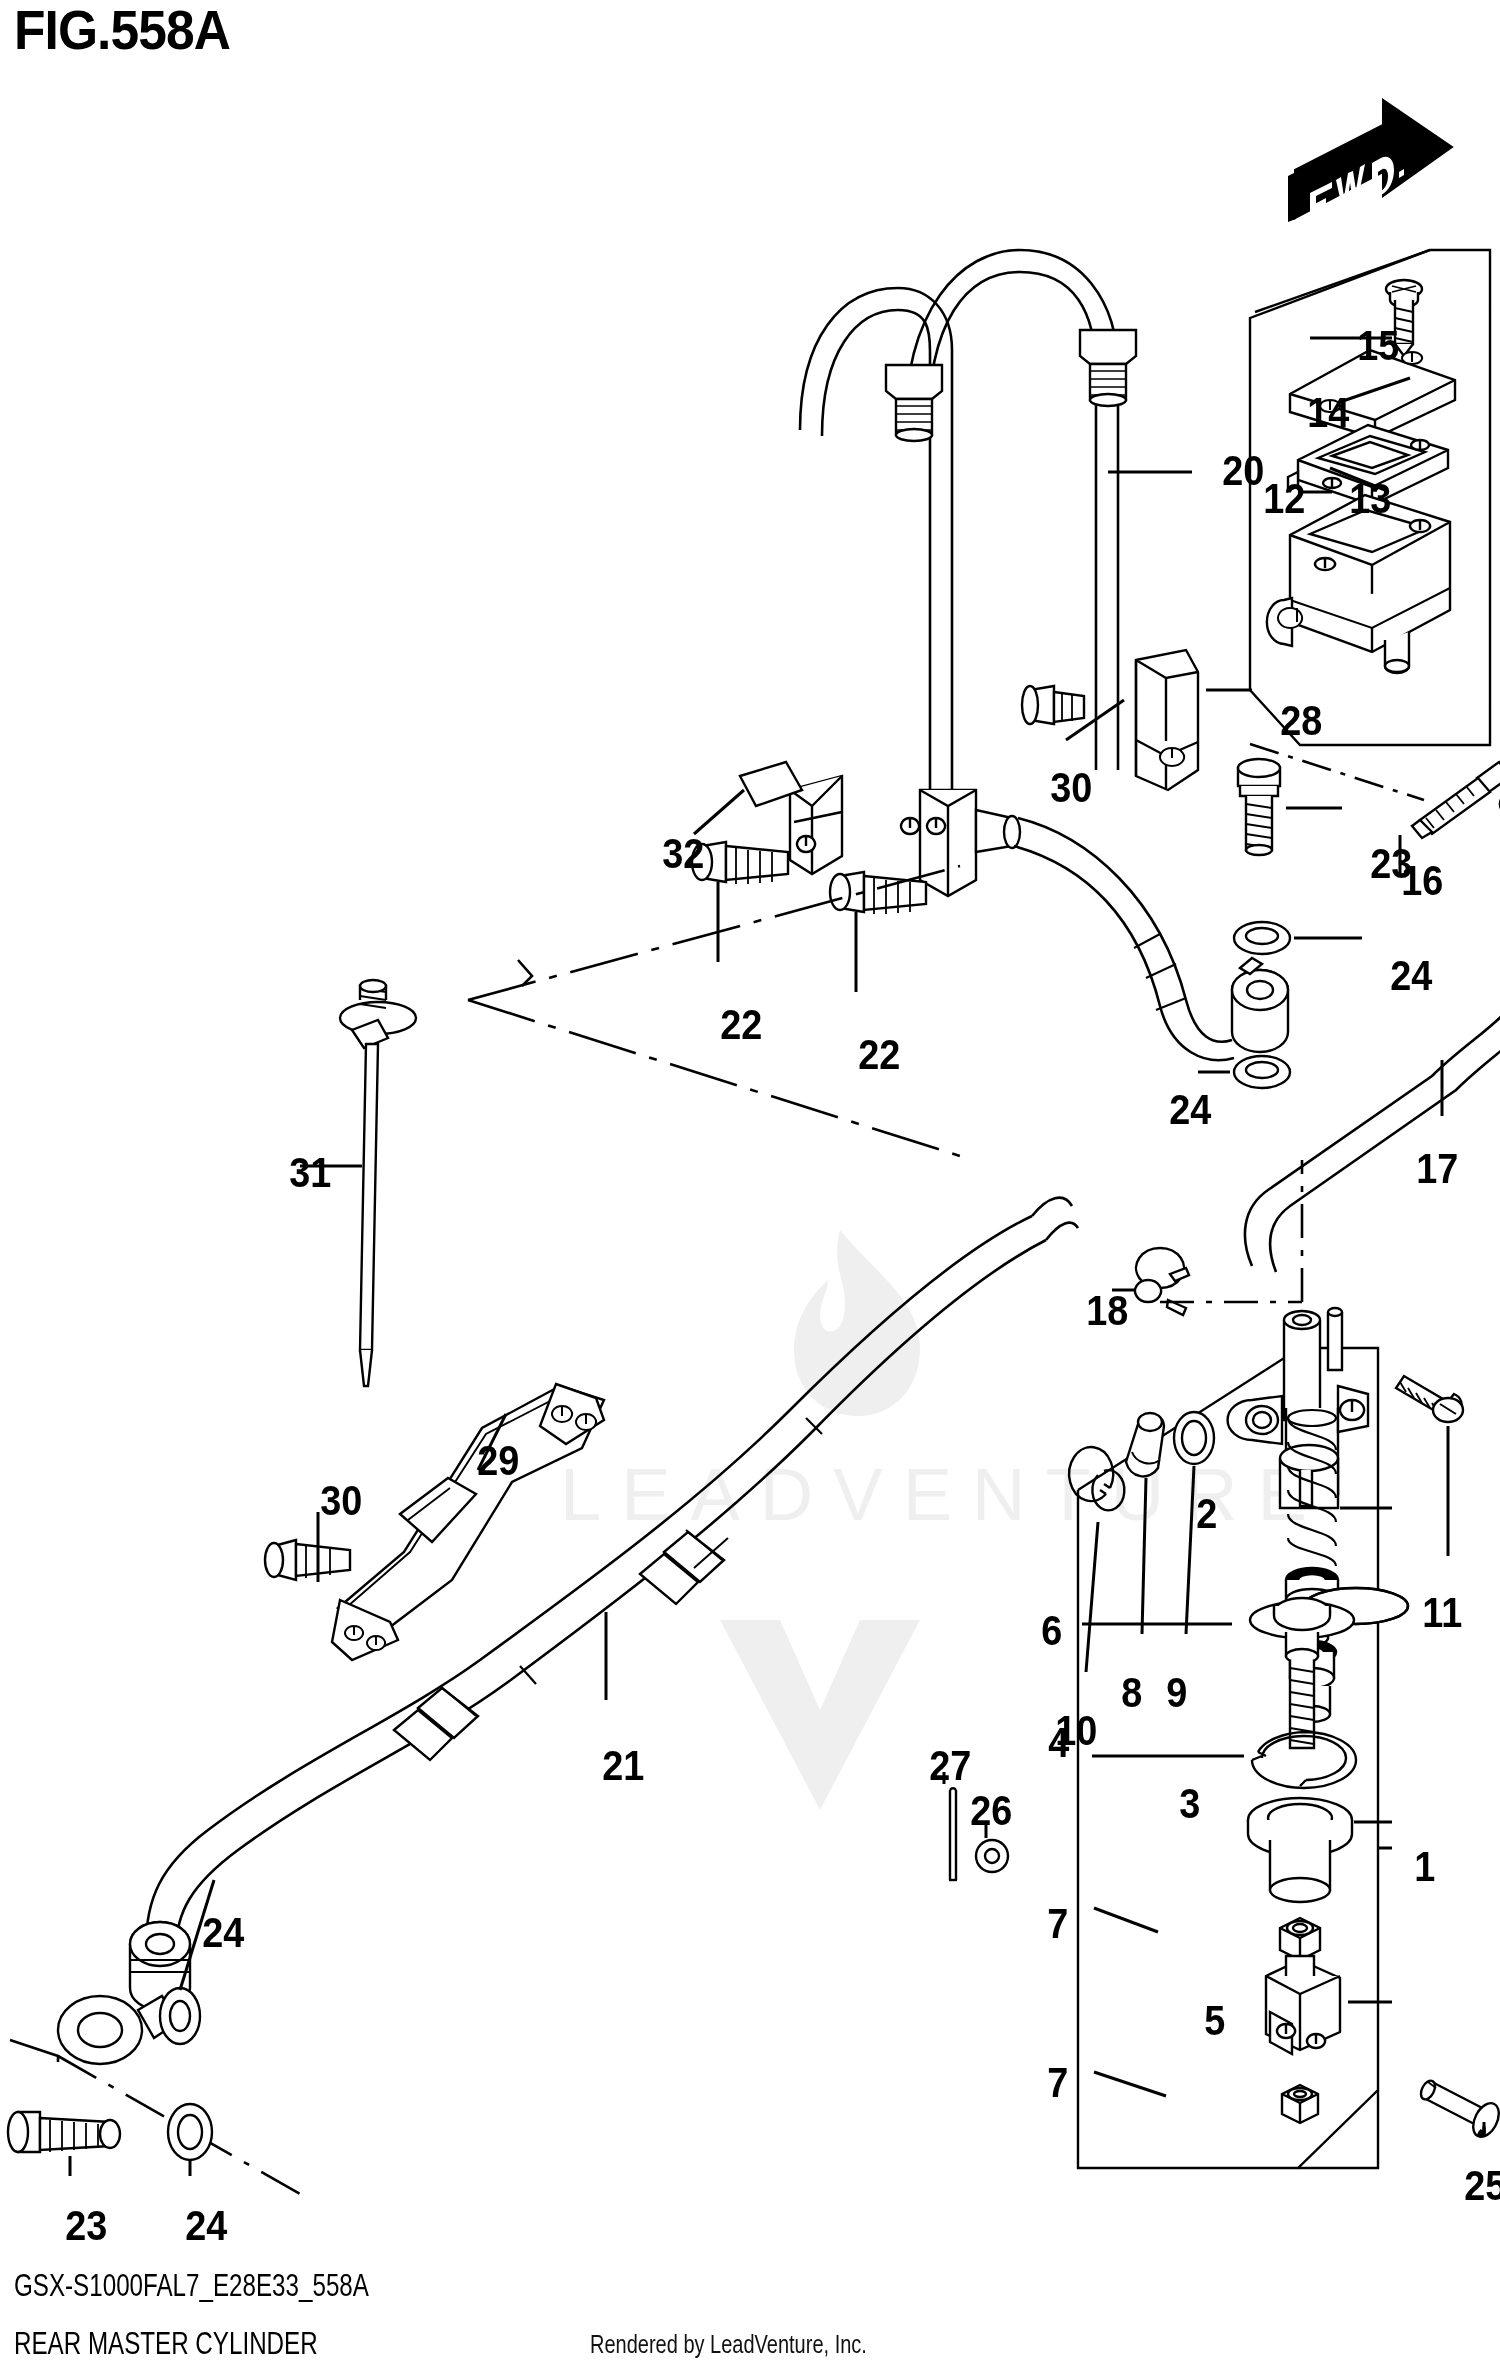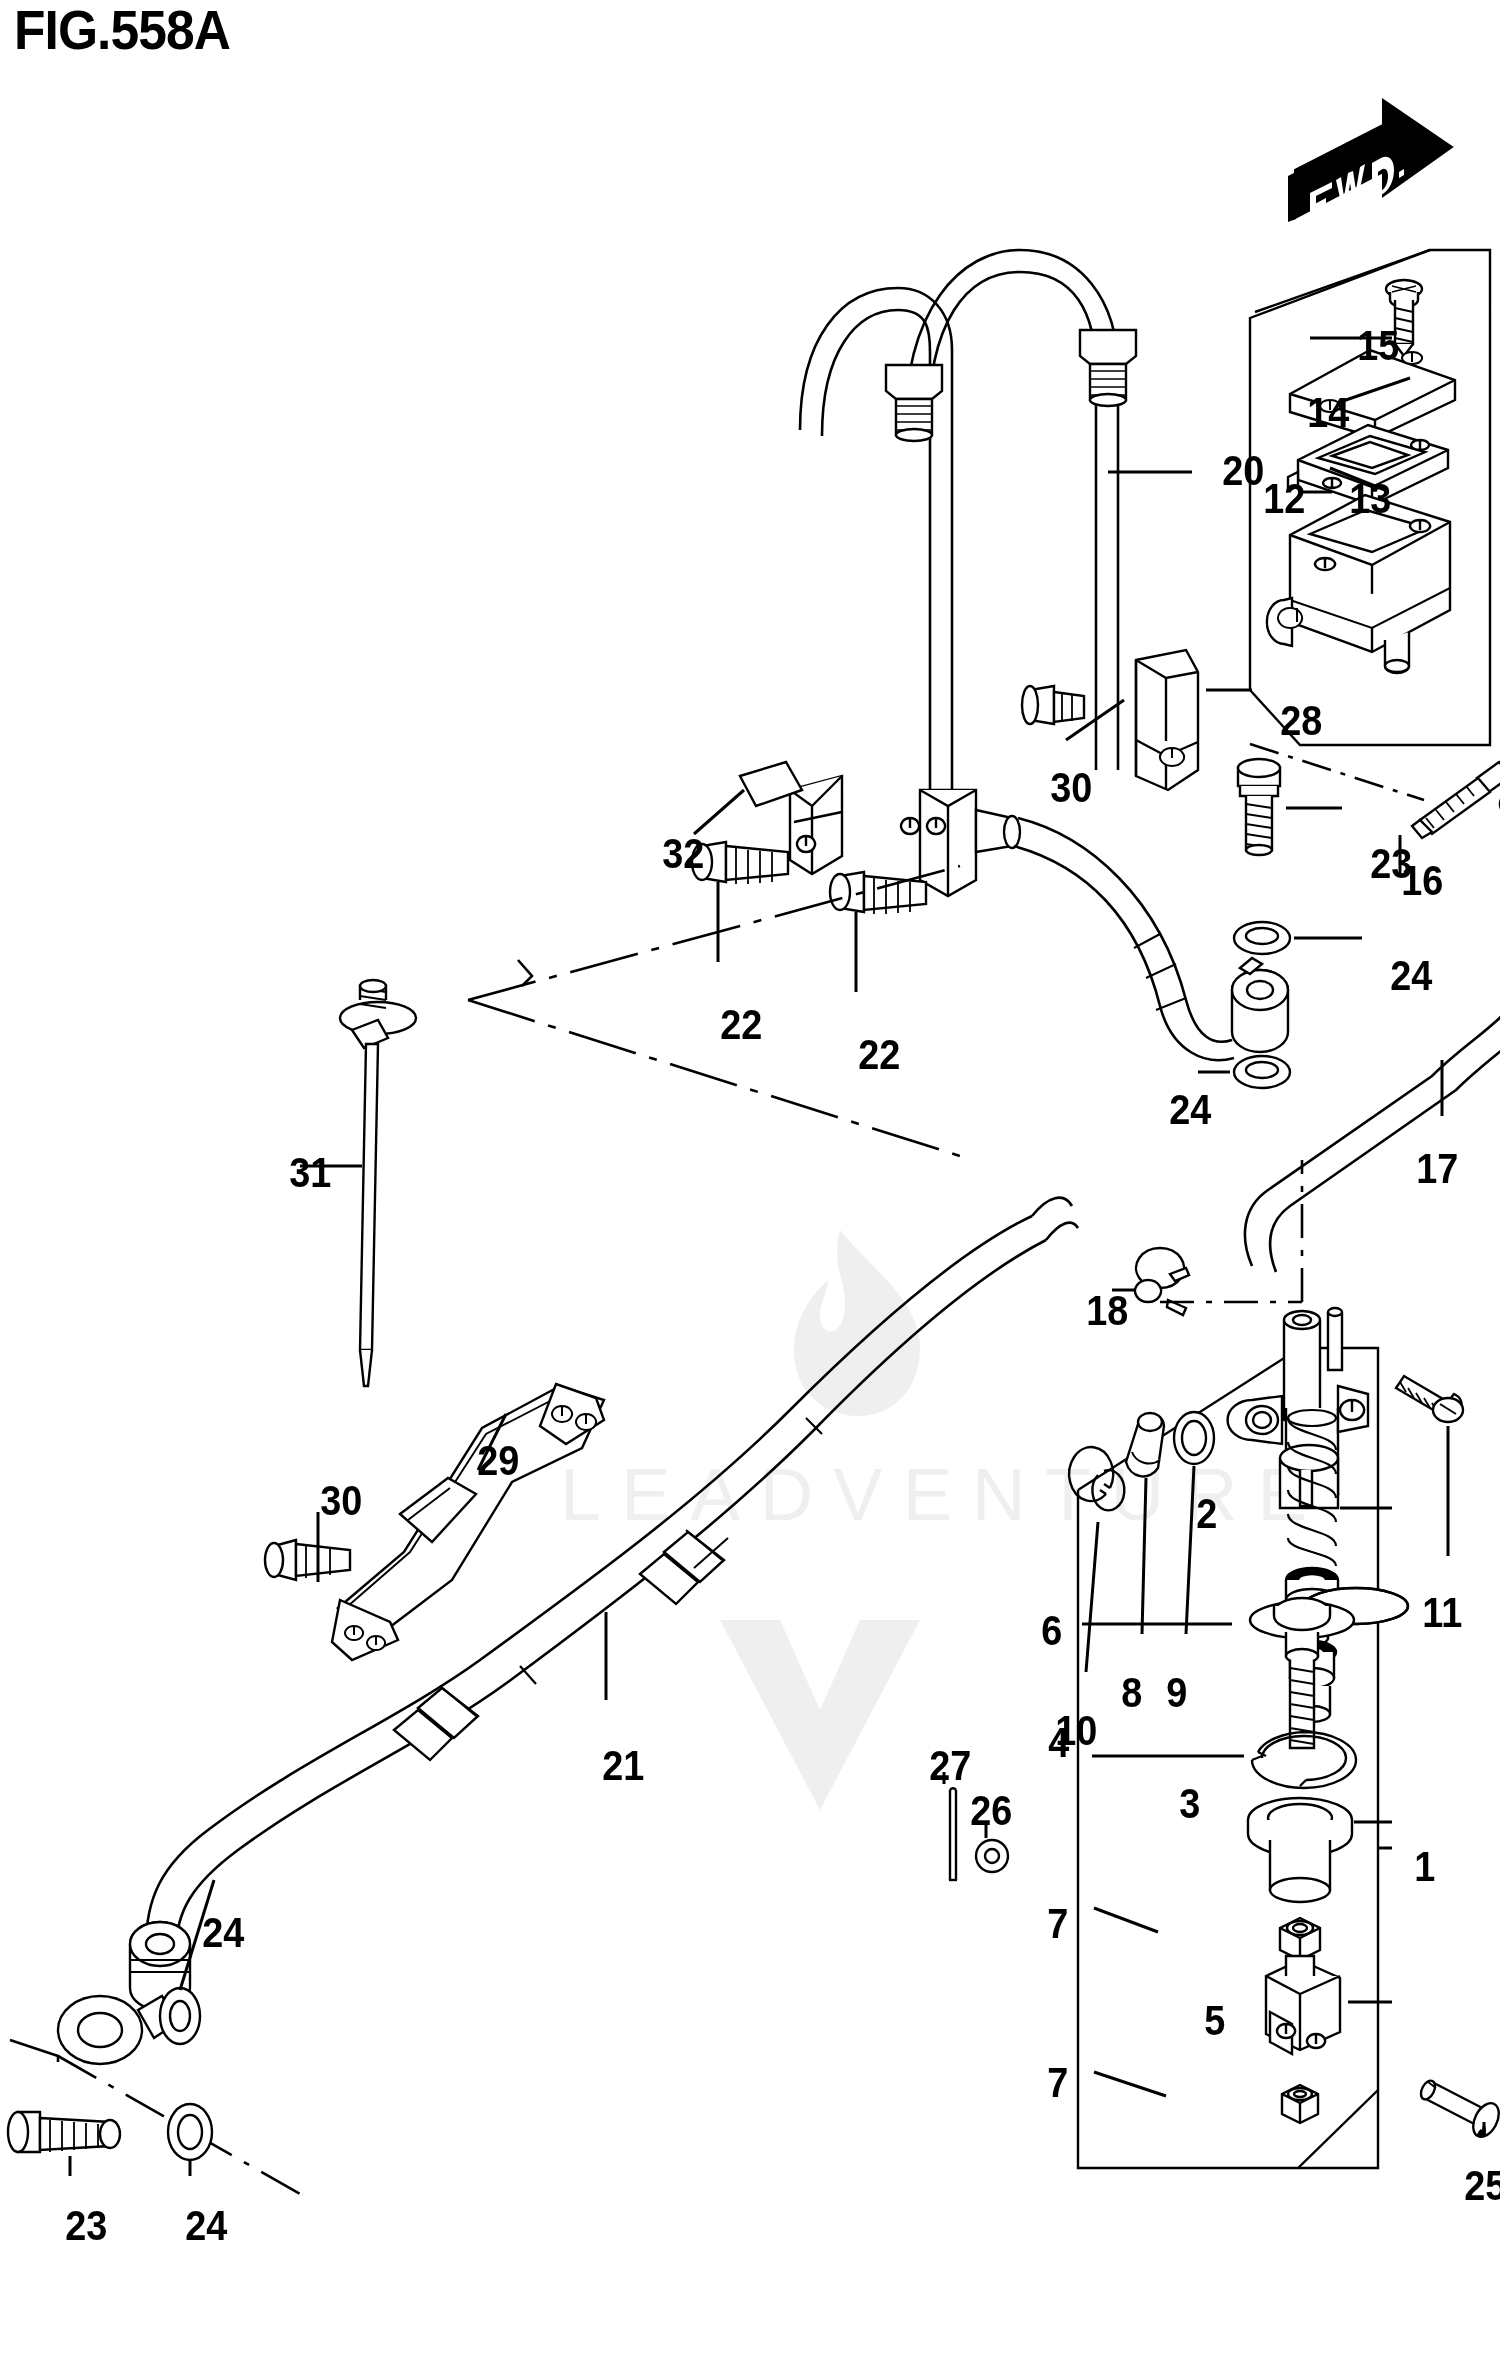--- a/index.html
+++ b/index.html
@@ -691,14 +691,19 @@
       <div class="callout" style="left: 968px; top: 1790px;">26</div>
       <div class="callout" style="left: 927px; top: 1745px;">27</div>
       <div class="callout" style="left: 1278px; top: 700px;">28</div>
       <div class="callout" style="left: 475px; top: 1440px;">29</div>
       <div class="callout" style="left: 1048px; top: 767px;">30</div>
       <div class="callout" style="left: 318px; top: 1480px;">30</div>
       <div class="callout" style="left: 287px; top: 1152px;">31</div>
       <div class="callout" style="left: 660px; top: 833px;">32</div>
     </div>
 
+  <div id="footer">
+    <div class="code">GSX-S1000FAL7_E28E33_558A</div>
+    <div class="subtitle">REAR MASTER CYLINDER</div>
+    <div class="rendered">Rendered by LeadVenture, Inc.</div>
+  </div>
 
 </div>
 
 </body></html>

